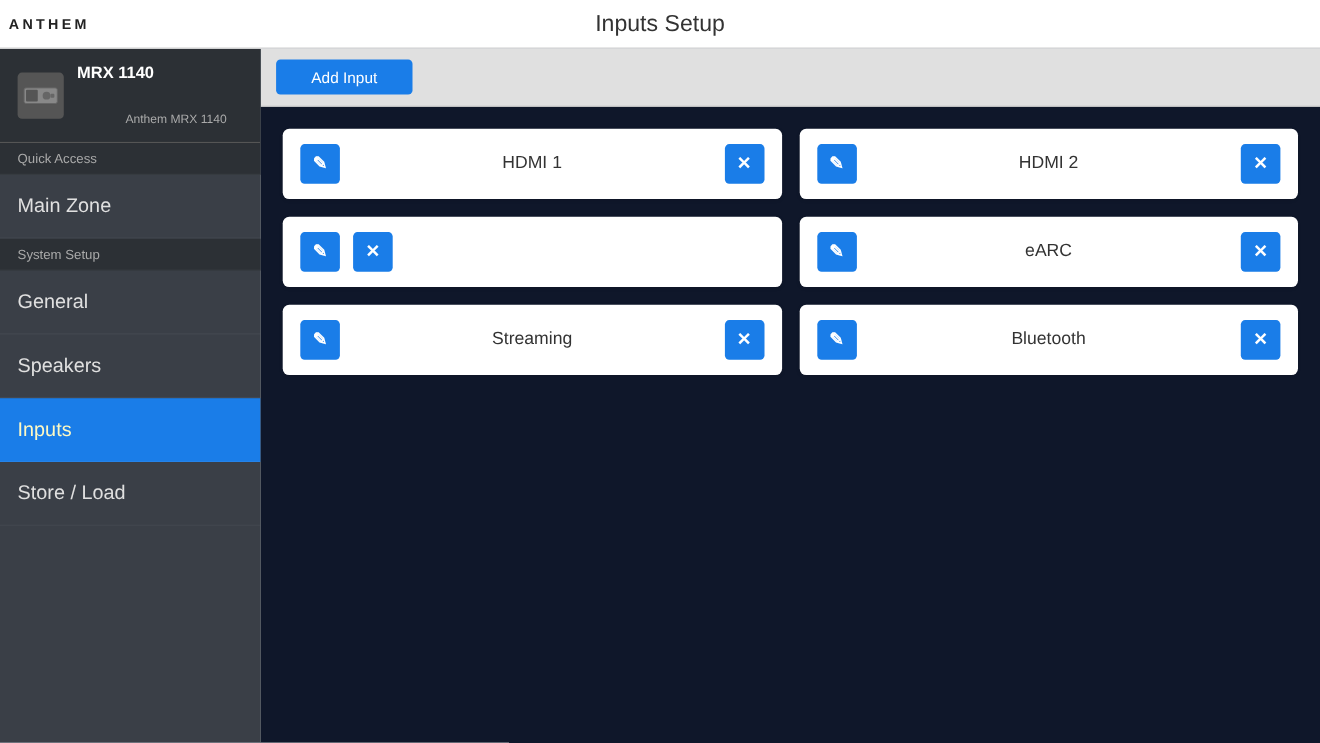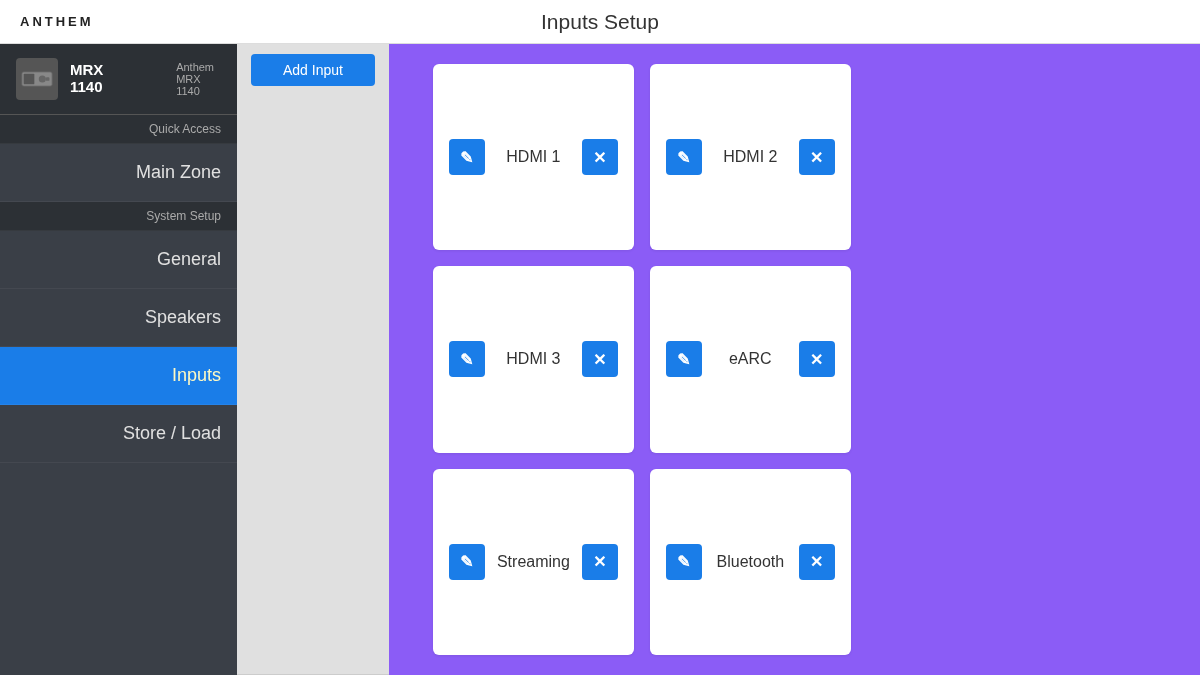--- a/index.html
+++ b/index.html
@@ -11,21 +11,21 @@
       height: 44px;
       display: flex;
       align-items: center;
       justify-content: center;
       border-bottom: 1px solid #ddd;
       position: relative;
       flex-shrink: 0;
     }
     .top-bar-logo {
       position: absolute;
-      left: 20px;
+      left: 8px;
       display: flex;
       align-items: center;
     }
     .anthem-logo {
       font-size: 13px;
       font-weight: 900;
       letter-spacing: 3px;
       color: #222;
       text-transform: uppercase;
     }
@@ -64,50 +64,49 @@
       width: 42px;
       height: 42px;
       background: #555;
       border-radius: 4px;
       display: flex;
       align-items: center;
       justify-content: center;
       flex-shrink: 0;
     }
     .device-icon svg { width: 32px; height: 20px; }
-    .device-info { display: flex; flex-direction: row; gap: 28px; }
+    .device-info { display: flex; flex-direction: column; gap: 28px; }
     .device-name { color: #ffffff; font-size: 15px; font-weight: 600; }
     .device-subtitle { color: #aaa; font-size: 11px; margin-left: 44px; }
 
     .sidebar-item {
       color: #e0e0e0;
       font-size: 18px;
       font-weight: 300;
       padding: 18px 16px;
-      text-align: right;
+      text-align: left;
       cursor: pointer;
       border-bottom: 1px solid rgba(255,255,255,0.05);
     }
     .sidebar-item.active { background: #1a7de8; color: #fef9c3; }
     .sidebar-item.section-label-item {
       background: #2c3035;
       font-size: 12px;
       padding: 7px 16px;
       color: #aaa;
       cursor: default;
     }
 
     
     .content-area {
       flex: 1;
       display: flex;
-      flex-direction: row;
-      background: #8b5cf6;
+      flex-direction: column;
+      background: #0f172a;
       overflow: hidden;
-      gap: 24px;
     }
 
     .content-toolbar {
       background: #e0e0e0;
       padding: 10px 14px;
       border-bottom: 1px solid #ccc;
       flex-shrink: 0;
     }
 
     .add-input-btn {
@@ -243,21 +242,20 @@
         <span class="input-card-label">HDMI 2</span>
         <button class="icon-btn remove-btn">
           <span>✕</span>
         </button>
       </div>
 
       <div class="input-card">
         <button class="icon-btn edit-btn">
           <span>✎</span>
         </button>
-        <span class="input-card-label">HDMI 3</span>
         <button class="icon-btn remove-btn">
           <span>✕</span>
         </button>
       </div>
 
       <div class="input-card">
         <button class="icon-btn edit-btn">
           <span>✎</span>
         </button>
         <span class="input-card-label">eARC</span>

